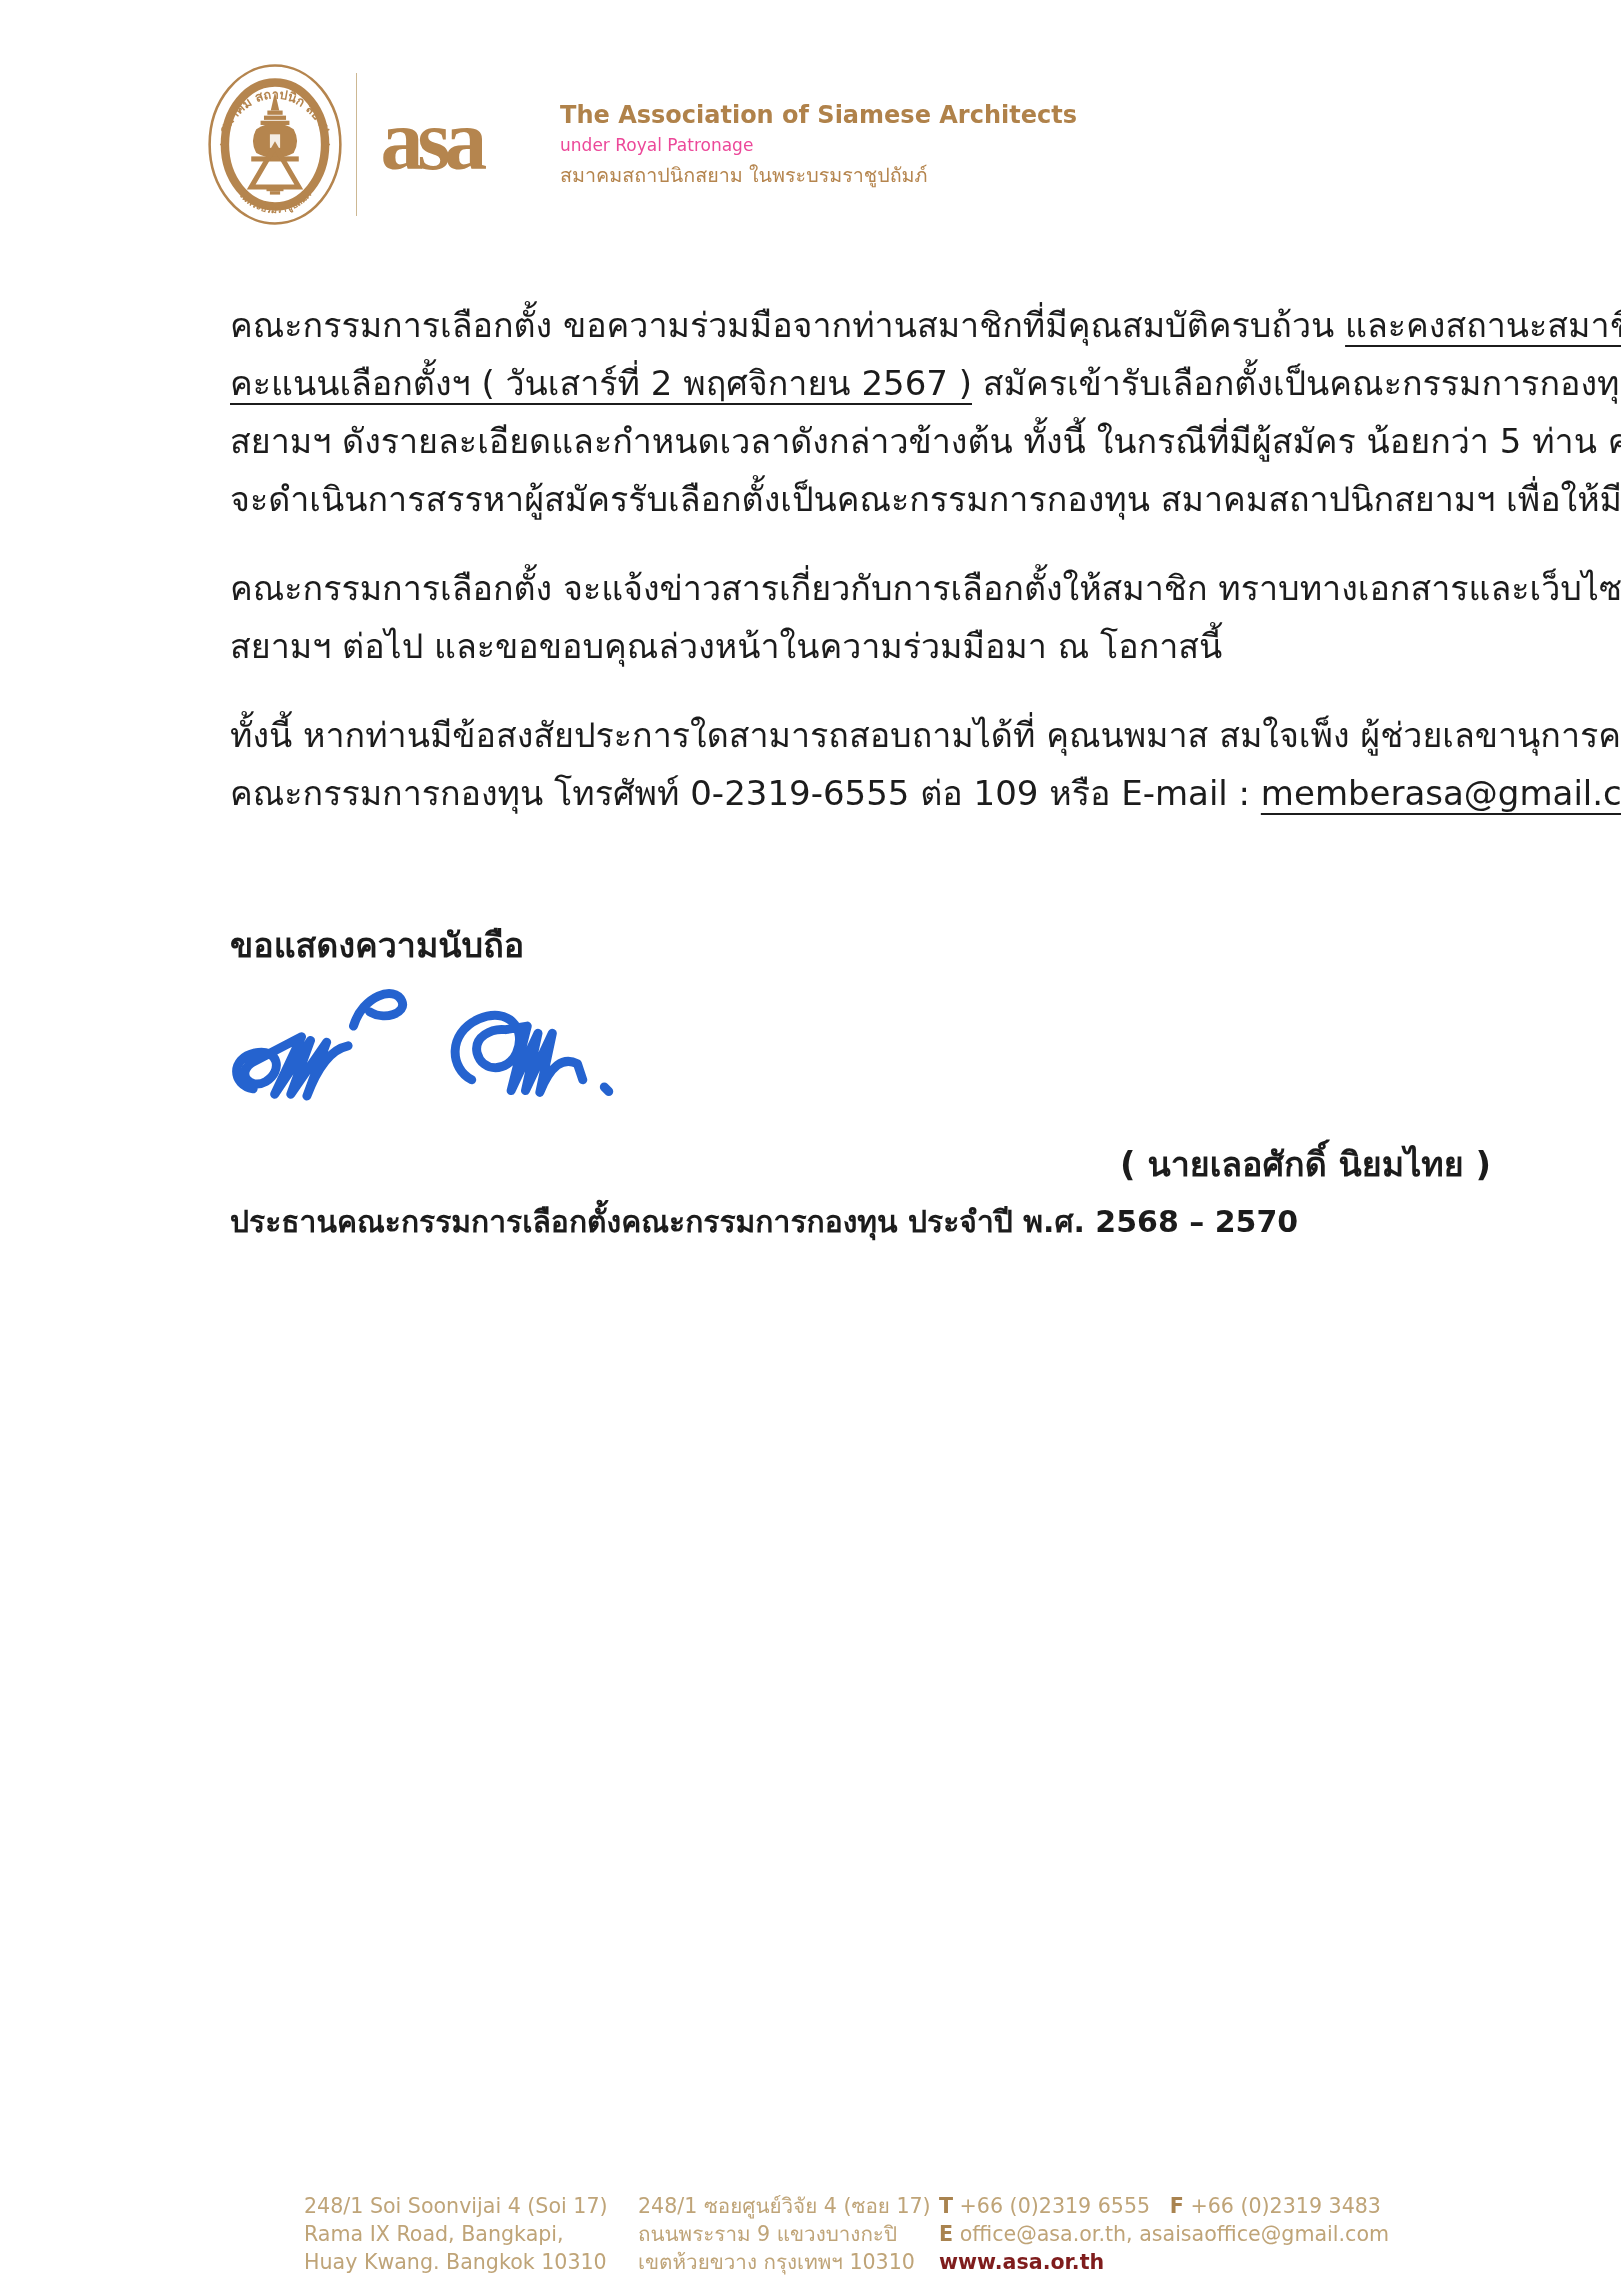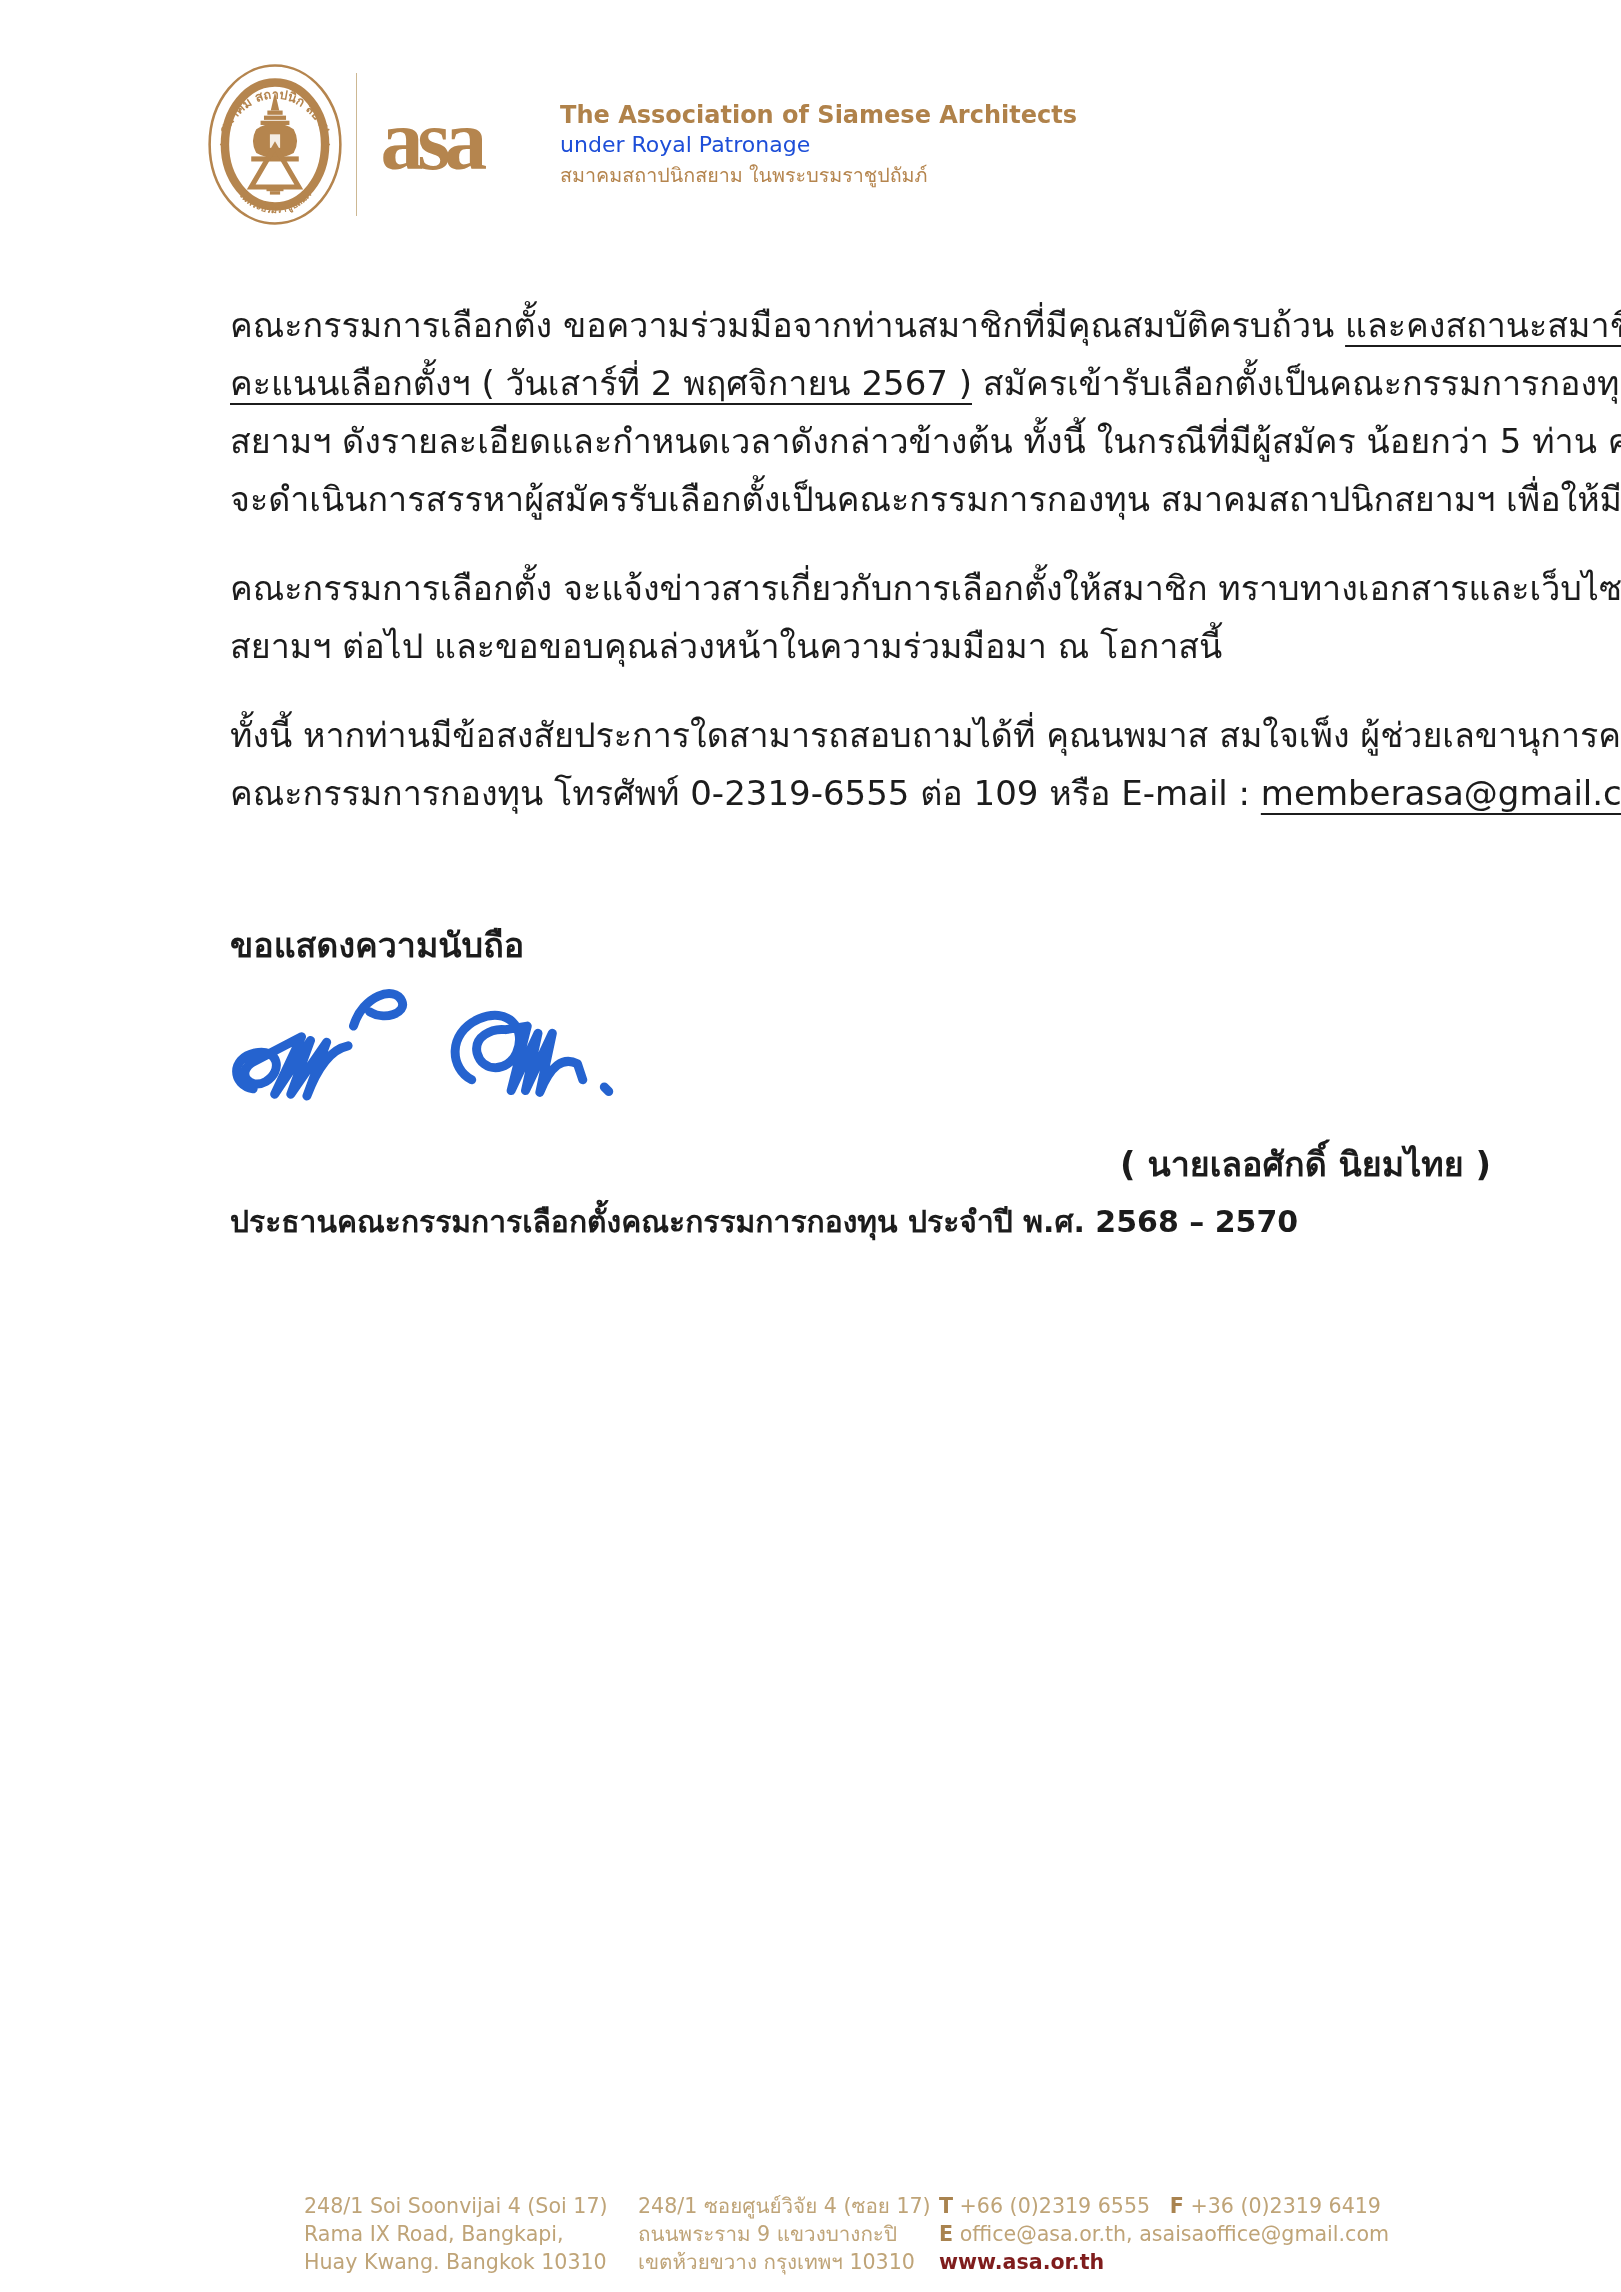--- a/index.html
+++ b/index.html
@@ -20,21 +20,21 @@
   .seal { width:136px; height:163px; flex:0 0 auto; }
   .hdr-divider { width:1.8px; height:143px; background:#cdb893; margin:0 12.5px 0 12.5px; }
   .asa-logo {
     font-family:Liberation Serif, serif;
     font-weight:bold; font-size:86px; line-height:86px;
     letter-spacing:-6.3px; color:#b5854e;
     padding:0 25px 9px 10.7px;
   }
   .org-block { padding-left:54px; padding-top:1.8px; }
   .org-title { font-weight:bold; font-size:24px; color:#b0824a; line-height:29.6px; }
-  .org-sub   { font-size:22px; color:#1d4ed8; line-height:28px; }
+  .org-sub   { font-size:17px; color:#ec4899; line-height:28px; }
   .org-th    { font-size:19.7px; color:#b5854e; line-height:27px; margin-top:3.6px; }
 
   
   .content { position:absolute; left:230px; top:296px; width:1261px; }
   .line { font-size:34px; line-height:58px; white-space:nowrap; }
   .u { text-decoration:underline; text-decoration-thickness:1.8px; text-underline-offset:8px; }
   .para2 { margin-top:31px; }
   .para3 { margin-top:31px; }
   .closing { margin-top:94px; font-weight:bold; }
   .email-link { color:#1c1c1c; text-decoration:underline; text-decoration-thickness:1.8px; text-underline-offset:8px; }
@@ -154,21 +154,21 @@
       <div>248/1 ซอยศูนย์วิจัย 4 (ซอย 17)</div>
       <div>ถนนพระราม 9 แขวงบางกะปิ</div>
       <div>เขตห้วยขวาง กรุงเทพฯ 10310</div>
     </div>
 
     <div class="f-col f-col-contact">
       <div>
         <span class="f-bold">T</span>
         <span>+66 (0)2319 6555</span>&nbsp;&nbsp;
         <span class="f-bold">F</span>
-        <span>+36 (0)2319 6419</span>
+        <span>+66 (0)2319 3483</span>
       </div>
       <div>
         <span class="f-bold">E</span>
         <span>office@asa.or.th, asaisaoffice@gmail.com</span>
       </div>
       <div class="f-site">www.asa.or.th</div>
     </div>
   </div>
 
 </div>

